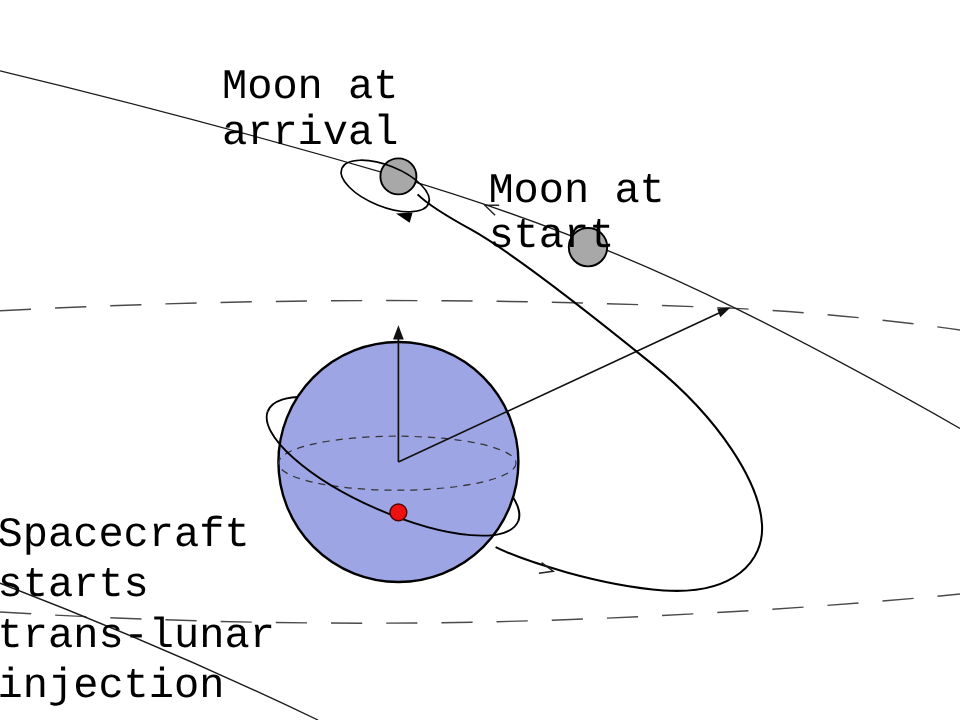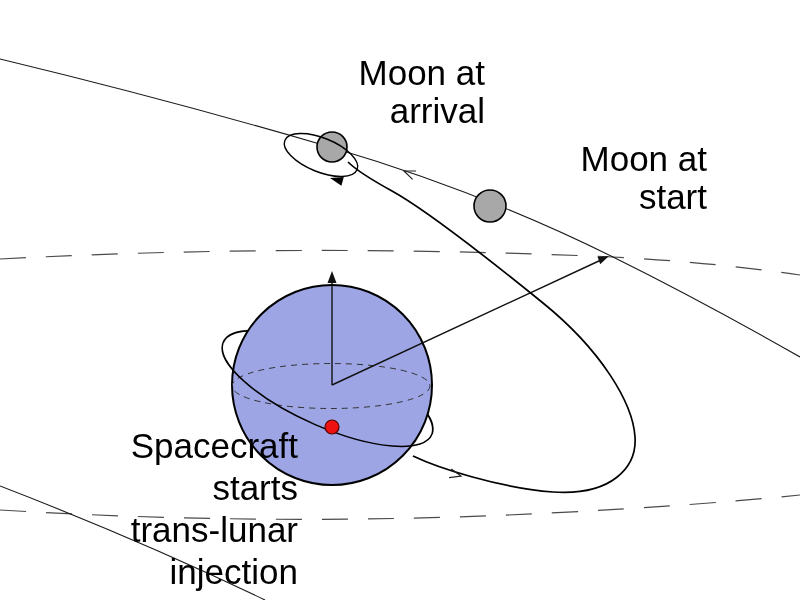--- a/index.html
+++ b/index.html
@@ -1,20 +1,20 @@
 <!DOCTYPE html>
 <html><head>
 <meta charset="utf-8">
 <style>
   html,body{margin:0;padding:0;background:#fff;}
   #stage{position:relative;width:800px;height:600px;background:#fff;overflow:hidden;
          font-family:"DejaVu Sans","Liberation Sans",sans-serif;}
   #stage svg{position:absolute;left:0;top:0;}
-  .label{position:absolute;color:#000;text-align:right;white-space:pre-line;
-         font-family:Liberation Sans, sans-serif;}
+  .label{position:absolute;color:#000;text-align:left;white-space:pre-line;
+         font-family:Liberation Mono, monospace;}
   .label.moon{font-size:35px;line-height:38px;width:300px;}
   .label.craft{font-size:35px;line-height:42px;width:300px;}
   #lbl-arrival{left:185px;top:54px;}
   #lbl-start{left:407px;top:140px;}
   #lbl-craft{left:-2px;top:425px;}
 </style>
 </head>
 <body>
 
 <div id="stage">

